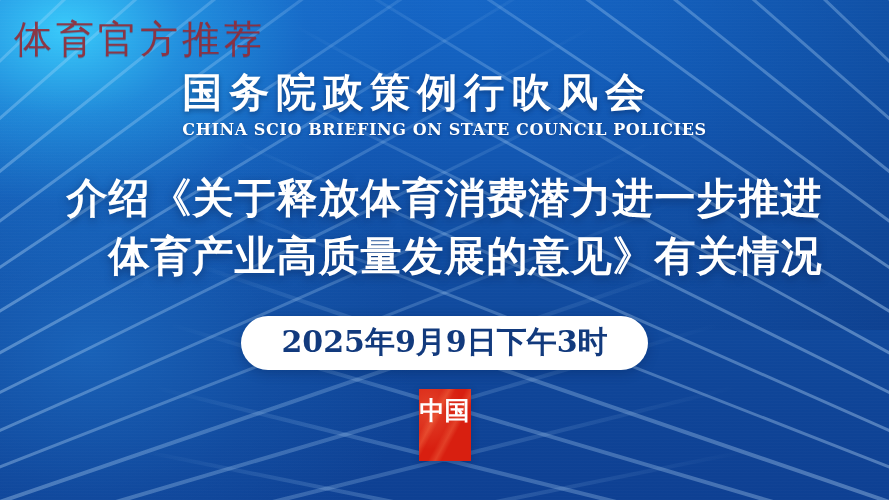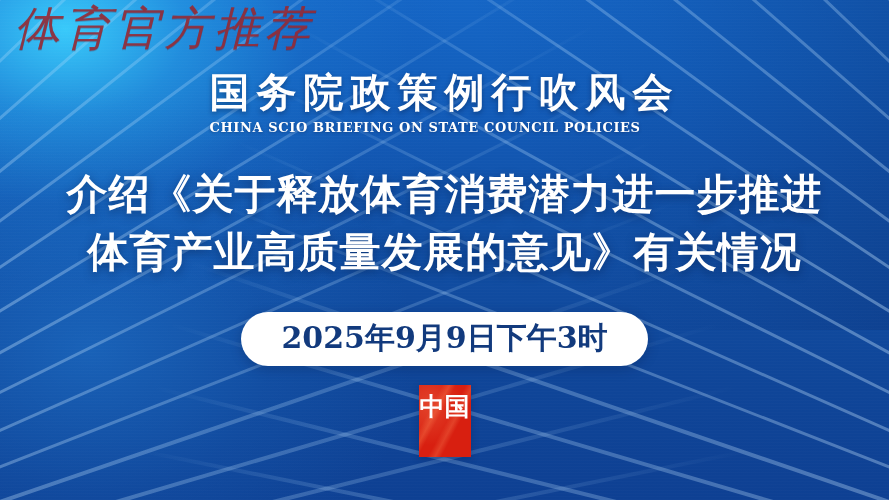--- a/index.html
+++ b/index.html
@@ -115,31 +115,30 @@
       rgba(255,255,255,0.022) 1px,
       rgba(0,0,0,0.0) 1px,
       rgba(0,0,0,0.0) 3px);
     opacity: .55;
   }
 
   
   .watermark {
     position: absolute;
     left: 14px;
-    top: 2px;
-    font-size: 46px;
+    top: 18px;
+    font-size: 38px;
     letter-spacing: 4px;
     font-weight: 400;
     color: rgba(150,42,52,0.88);
     font-family: "DejaVu Serif", "Liberation Serif", serif;
     white-space: nowrap;
     line-height: 1.15;
     text-shadow: 0 1px 0 rgba(90,20,30,0.25);
     pointer-events: none;
-    font-style: italic;
   }
 
   
   .content {
     position: relative;
     z-index: 5;
     width: 100%;
     height: 100%;
     display: flex;
     flex-direction: column;
@@ -157,40 +156,40 @@
     letter-spacing: 7px;
     color: #ffffff;
     line-height: 1.08;
     text-shadow: 0 2px 5px rgba(4,28,72,0.45);
     white-space: nowrap;
   }
   .kicker-en {
     margin-top: 7px;
     font-family: "DejaVu Serif", "Liberation Serif", serif;
     font-weight: 700;
-    font-size: 13px;
+    font-size: 16px;
     letter-spacing: 0.6px;
     color: #ffffff;
     white-space: nowrap;
     text-shadow: 0 1px 3px rgba(4,28,72,0.40);
   }
 
   .headline {
     margin-top: 30px;
     text-align: center;
     font-family: "DejaVu Sans", "Liberation Sans", sans-serif;
     font-weight: 700;
     font-size: 41px;
     letter-spacing: 1px;
     color: #ffffff;
     line-height: 1.42;
     text-shadow: 0 3px 9px rgba(5,30,75,0.50);
     white-space: nowrap;
   }
-  .headline .ln { display: block; }
+  .headline .ln { display: block; text-align: right; }
 
   .date-pill {
     margin-top: 30px;
     background: #ffffff;
     border-radius: 999px;
     padding: 9px 40px 11px 40px;
     box-shadow: 0 3px 12px rgba(4,26,70,0.28);
     display: inline-block;
   }
   .date-pill-text {

